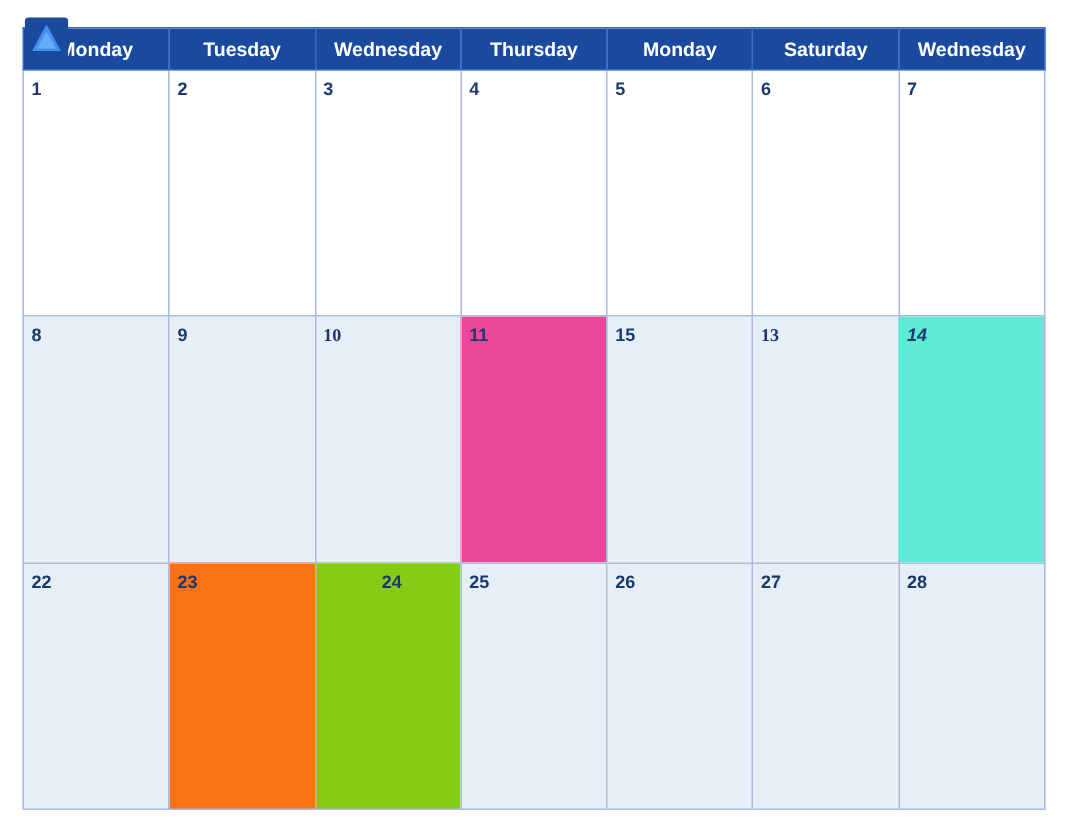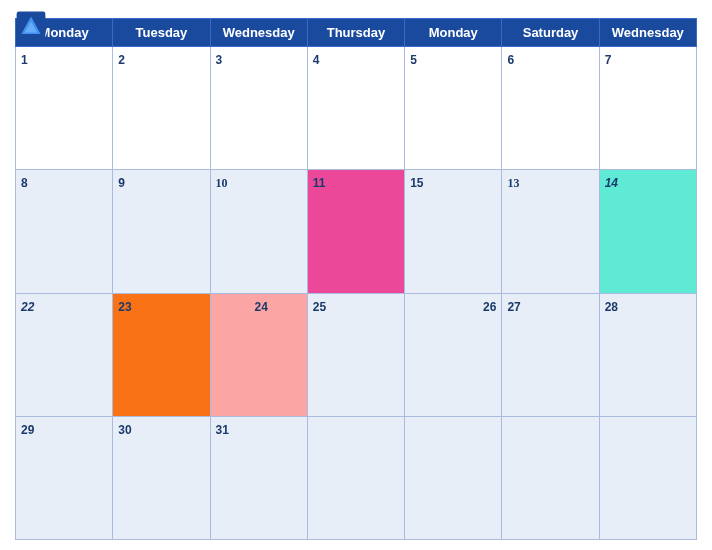--- a/index.html
+++ b/index.html
@@ -137,32 +137,23 @@
         <tr>
           <td style="background: rgb(232, 238, 248);"><span class="day-num">8</span></td>
           <td style="background: rgb(232, 238, 248);"><span class="day-num">9</span></td>
           <td style="background: rgb(232, 238, 248); font-family: Liberation Serif, serif;"><span class="day-num">10</span></td>
           <td style="background: #ec4899;"><span class="day-num">11</span></td>
           <td style="background: rgb(232, 238, 248);"><span class="day-num">15</span></td>
           <td style="background: rgb(232, 238, 248); font-family: Liberation Serif, serif;"><span class="day-num">13</span></td>
           <td style="background: #5eead4; font-style: italic;"><span class="day-num">14</span></td>
         </tr>
         <tr>
-          <td style="background: rgb(232, 238, 248); font-style: italic;"><span class="day-num">22</span></td>
+          <td style="background: rgb(232, 238, 248);"><span class="day-num">22</span></td>
           <td style="background: #f97316;"><span class="day-num">23</span></td>
-          <td style="background: #fca5a5; padding-left: 44px;"><span class="day-num">24</span></td>
+          <td style="background: #84cc16; padding-left: 44px;"><span class="day-num">24</span></td>
           <td style="background: rgb(232, 238, 248); margin-left: 30px;"><span class="day-num">25</span></td>
-          <td style="background: rgb(232, 238, 248); text-align: right;"><span class="day-num">26</span></td>
+          <td style="background: rgb(232, 238, 248);"><span class="day-num">26</span></td>
           <td style="background: rgb(232, 238, 248); margin-top: 45px;"><span class="day-num">27</span></td>
           <td style="background: rgb(232, 238, 248);"><span class="day-num">28</span></td>
-        </tr>
-        <tr>
-          <td><span class="day-num">29</span></td>
-          <td><span class="day-num">30</span></td>
-          <td><span class="day-num">31</span></td>
-          <td style="background: rgb(232, 238, 248);"></td>
-          <td style="background: rgb(232, 238, 248);"></td>
-          <td style="background: rgb(232, 238, 248);"></td>
-          <td style="background: rgb(232, 238, 248);"></td>
         </tr>
       </tbody>
   </table>
 </div>
 
 </body></html>

